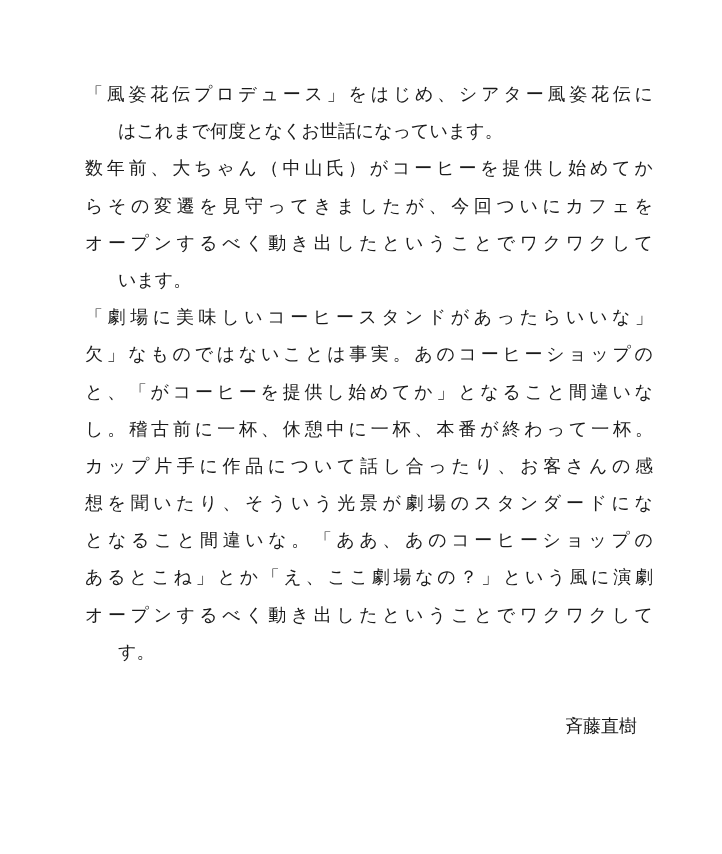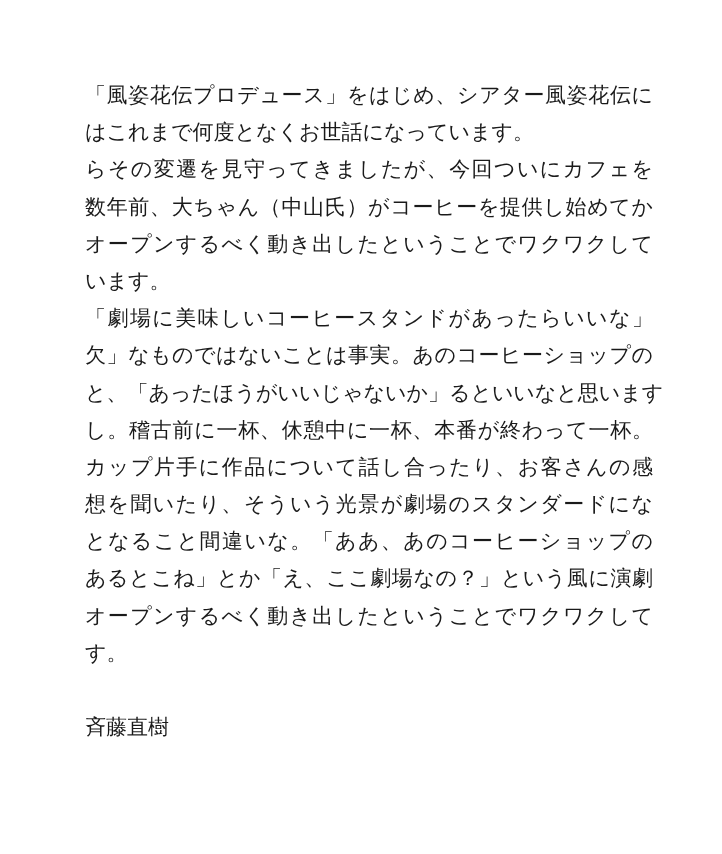--- a/index.html
+++ b/index.html
@@ -11,57 +11,59 @@
     height: 854px;
     background: #ffffff;
     overflow: hidden;
     position: relative;
   }
   .text-block {
     position: absolute;
     left: 85px;
     top: 77px;
     width: 568px;
-    font-family: Liberation Serif, serif;
-    font-size: 21px;
+    font-family: Liberation Mono, monospace;
+    font-size: 18px;
     line-height: 37.2px;
     color: #1a1a1a;
     font-weight: 400;
   }
   .line {
     text-align: justify;
     text-align-last: justify;
     text-justify: inter-ideograph;
     white-space: nowrap;
     height: 37.2px;
   }
   .line.para-end {
     text-align-last: left;
+    margin-left: 33px;
   }
   .spacer {
     height: 37.2px;
   }
   .signature {
+    text-align: right;
     padding-right: 16px;
     height: 37.2px;
   }
 </style>
 </head>
 <body>
 
 <main class="text-block">
   <div class="line">「風姿花伝プロデュース」をはじめ、シアター風姿花伝に</div>
   <div class="line para-end">はこれまで何度となくお世話になっています。</div>
+  <div class="line">数年前、大ちゃん（中山氏）がコーヒーを提供し始めてか</div>
   <div class="line">らその変遷を見守ってきましたが、今回ついにカフェを</div>
-  <div class="line">数年前、大ちゃん（中山氏）がコーヒーを提供し始めてか</div>
   <div class="line">オープンするべく動き出したということでワクワクして</div>
   <div class="line para-end">います。</div>
   <div class="line">「劇場に美味しいコーヒースタンドがあったらいいな」</div>
   <div class="line">欠」なものではないことは事実。あのコーヒーショップの</div>
-  <div class="line">と、「あったほうがいいじゃないか」るといいなと思います</div>
+  <div class="line">と、「がコーヒーを提供し始めてか」となること間違いな</div>
   <div class="line">し。稽古前に一杯、休憩中に一杯、本番が終わって一杯。</div>
   <div class="line">カップ片手に作品について話し合ったり、お客さんの感</div>
   <div class="line">想を聞いたり、そういう光景が劇場のスタンダードにな</div>
   <div class="line">となること間違いな。「ああ、あのコーヒーショップの</div>
   <div class="line">あるとこね」とか「え、ここ劇場なの？」という風に演劇</div>
   <div class="line">オープンするべく動き出したということでワクワクして</div>
   <div class="line para-end">す。</div>
   <div class="spacer"></div>
   <div class="signature">斉藤直樹</div>
 </main>

